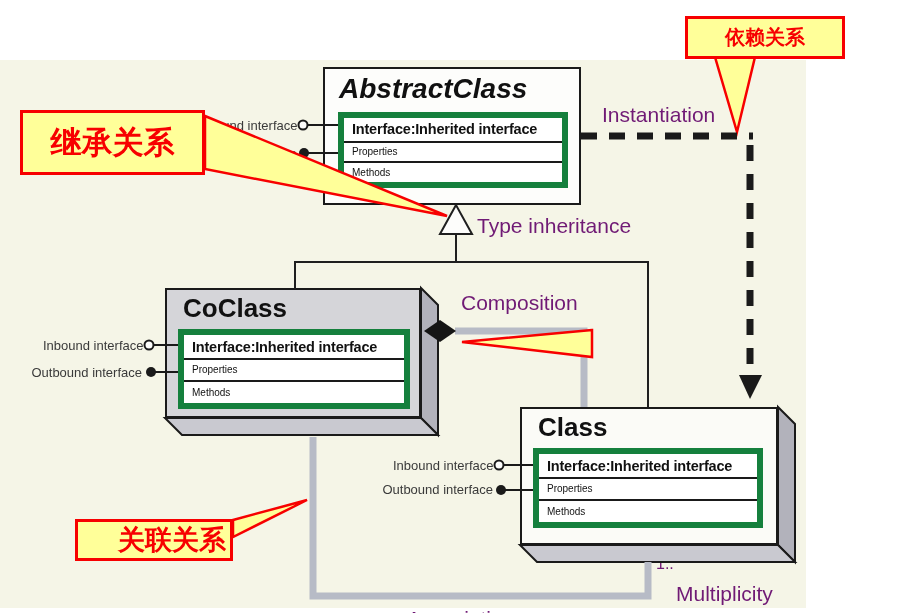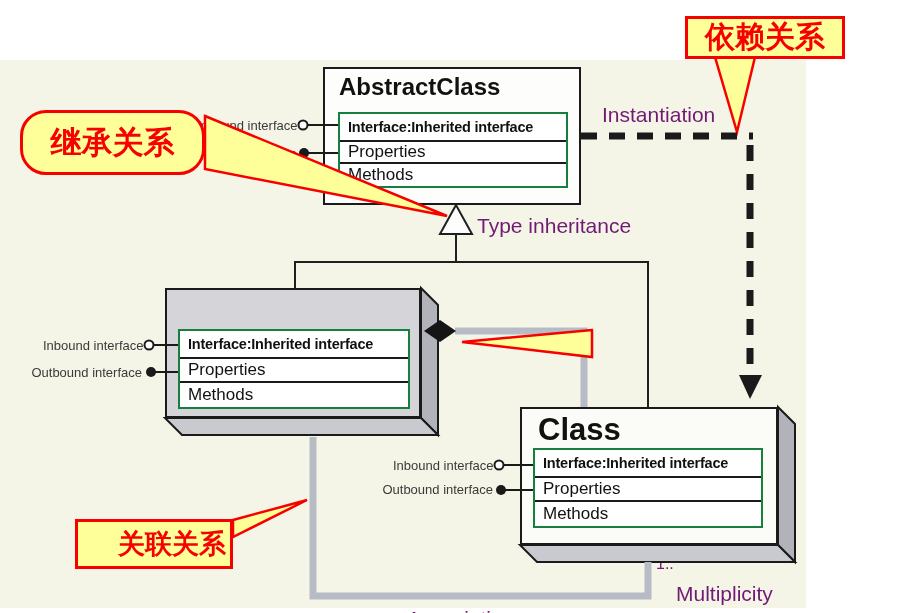--- a/index.html
+++ b/index.html
@@ -7,75 +7,77 @@
   .canvas{position:relative;width:898px;height:613px;background:#ffffff;overflow:hidden;}
   .abs{position:absolute;}
   .beige{left:0;top:60px;width:806px;height:548px;background:#f5f5e7;z-index:0;}
 
   
   .umlbox{z-index:2;border:2px solid #1a1a1a;box-sizing:border-box;}
   .face-white{background:#fdfdfb;}
   .face-gray{background:#d5d5d9;}
   .face-lite{background:#fbfbf7;}
   .umltitle{z-index:3;font-weight:bold;color:#111;white-space:nowrap;}
-  .inner{z-index:3;border:2px solid #15803d;background:#ffffff;box-sizing:border-box;display:flex;flex-direction:column;}
+  .inner{z-index:3;border:6px solid #15803d;background:#ffffff;box-sizing:border-box;display:flex;flex-direction:column;}
   .inner .row{display:flex;align-items:center;padding-left:8px;color:#111;white-space:nowrap;box-sizing:border-box;}
   .inner .row.sep{border-bottom:2px solid #1a1a1a;}
   .row.b{font-weight:bold;font-size:14.5px;letter-spacing:-0.2px;}
-  .row.n{font-size:17px;}
+  .row.n{font-size:10px;}
 
   .sidelabel{z-index:2;font-size:13px;color:#3a3a3a;text-align:right;white-space:nowrap;}
 
   .edgelabel{z-index:2;font-size:21px;color:#701a75;white-space:nowrap;}
 
   .svg-mid{left:0;top:0;z-index:4;pointer-events:none;}
   .svg-top{left:0;top:0;z-index:6;pointer-events:none;}
 
   .callout-label{z-index:5;background:#ffff99;border:3px solid #f70000;color:#f70000;
     font-weight:bold;display:flex;align-items:center;justify-content:center;
     box-sizing:border-box;white-space:nowrap;}
 </style>
 </head>
 <body>
 
 <div class="canvas">
 
   <div class="abs beige"></div>
 
   <div class="abs umlbox face-white" style="left:323px;top:67px;width:258px;height:138px;"></div>
-  <div class="abs umltitle" style="left:339px;top:73px;font-size:24px;">AbstractClass</div>
+  <div class="abs umltitle" style="left:339px;top:73px;font-size:28px;font-style:italic;">AbstractClass</div>
   <div class="abs inner" style="left:338px;top:112px;width:230px;height:76px;">
     <div class="row b sep" style="height:28px;">Interface:Inherited interface</div>
     <div class="row n sep" style="height:22px;">Properties</div>
     <div class="row n" style="height:22px;">Methods</div>
   </div>
   <div class="abs sidelabel" style="left:197px;top:118px;width:100px;">Inbound interface</div>
   <div class="abs sidelabel" style="left:185px;top:146px;width:112px;">Outbound interface</div>
 
   <div class="abs umlbox face-gray" style="left:165px;top:288px;width:256px;height:130px;"></div>
+  <div class="abs umltitle" style="left:183px;top:293px;font-size:26px;">CoClass</div>
   <div class="abs inner" style="left:178px;top:329px;width:232px;height:80px;">
     <div class="row b sep" style="height:28px;">Interface:Inherited interface</div>
     <div class="row n sep" style="height:24px;">Properties</div>
     <div class="row n" style="height:24px;">Methods</div>
   </div>
   <div class="abs sidelabel" style="left:43px;top:338px;width:99px;">Inbound interface</div>
   <div class="abs sidelabel" style="left:30px;top:365px;width:112px;">Outbound interface</div>
 
   <div class="abs umlbox face-lite" style="left:520px;top:407px;width:258px;height:138px;"></div>
-  <div class="abs umltitle" style="left:538px;top:412px;font-size:31px;">Class</div>
+  <div class="abs umltitle" style="left:538px;top:412px;font-size:26px;">Class</div>
   <div class="abs inner" style="left:533px;top:448px;width:230px;height:80px;">
     <div class="row b sep" style="height:28px;">Interface:Inherited interface</div>
     <div class="row n sep" style="height:24px;">Properties</div>
     <div class="row n" style="height:24px;">Methods</div>
   </div>
   <div class="abs sidelabel" style="left:393px;top:458px;width:99px;">Inbound interface</div>
   <div class="abs sidelabel" style="left:381px;top:482px;width:112px;">Outbound interface</div>
 
   <div class="abs edgelabel" style="left:602px;top:103px;">Instantiation</div>
   <div class="abs edgelabel" style="left:477px;top:214px;">Type inheritance</div>
+  <div class="abs edgelabel" style="left:461px;top:291px;">Composition</div>
   <div class="abs edgelabel" style="left:407px;top:567px;margin-top:40px;">Association</div>
   <div class="abs edgelabel" style="left:656px;top:555px;font-size:16px;">1..*</div>
   <div class="abs edgelabel" style="left:676px;top:582px;text-align:right;">Multiplicity</div>
 
   <svg class="abs svg-mid" width="898" height="613" viewBox="0 0 898 613">
 
     <polygon points="421,288 438,305 438,435 421,418" fill="#b2b2bb" stroke="#1a1a1a" stroke-width="2"></polygon>
     <polygon points="165,418 421,418 438,435 182,435" fill="#c9c9d0" stroke="#1a1a1a" stroke-width="2"></polygon>
     <polygon points="778,407 795,424 795,562 778,545" fill="#b2b2bb" stroke="#1a1a1a" stroke-width="2"></polygon>
     <polygon points="520,545 778,545 795,562 537,562" fill="#c9c9d0" stroke="#1a1a1a" stroke-width="2"></polygon>
@@ -102,23 +104,23 @@
     <circle cx="499" cy="465" r="4.5" fill="#fdfdfb" stroke="#1a1a1a" stroke-width="2"></circle>
     <line x1="504" y1="490" x2="533" y2="490" stroke="#1a1a1a" stroke-width="2"></line>
     <circle cx="501" cy="490" r="5" fill="#1a1a1a"></circle>
 
     <polygon points="205,116 447,216 205,169" fill="#ffff99" stroke="#f70000" stroke-width="2.5"></polygon>
     <polygon points="592,330 462,342 592,357" fill="#ffff99" stroke="#f70000" stroke-width="2.5"></polygon>
     <polygon points="233,520 307,500 233,537" fill="#ffff99" stroke="#f70000" stroke-width="2.5"></polygon>
     <polygon points="715,57 755,57 737,132" fill="#ffff99" stroke="#f70000" stroke-width="2.5"></polygon>
   </svg>
 
-  <div class="abs callout-label" style="left:685px;top:16px;width:160px;height:43px;font-size:30px;">依赖关系</div>
-  <div class="abs callout-label" style="left:20px;top:110px;width:185px;height:65px;font-size:31px;border-radius:26px;">继承关系</div>
-  <div class="abs callout-label" style="left:75px;top:519px;width:158px;height:50px;font-size:27px;padding-left:36px;">关联关系</div>
+  <div class="abs callout-label" style="left:685px;top:16px;width:160px;height:43px;font-size:20px;">依赖关系</div>
+  <div class="abs callout-label" style="left:20px;top:110px;width:185px;height:65px;font-size:31px;">继承关系</div>
+  <div class="abs callout-label" style="left:75px;top:519px;width:158px;height:42px;font-size:27px;padding-left:36px;">关联关系</div>
 
   <svg class="abs svg-top" width="898" height="613" viewBox="0 0 898 613">
     <line x1="581" y1="136" x2="753" y2="136" stroke="#1a1a1a" stroke-width="7" stroke-dasharray="16 12"></line>
     <line x1="750" y1="145" x2="750" y2="376" stroke="#1a1a1a" stroke-width="7" stroke-dasharray="16 13"></line>
     <polygon points="739,375 762,375 750,399" fill="#1a1a1a"></polygon>
   </svg>
 
 </div>
 
 </body></html>

